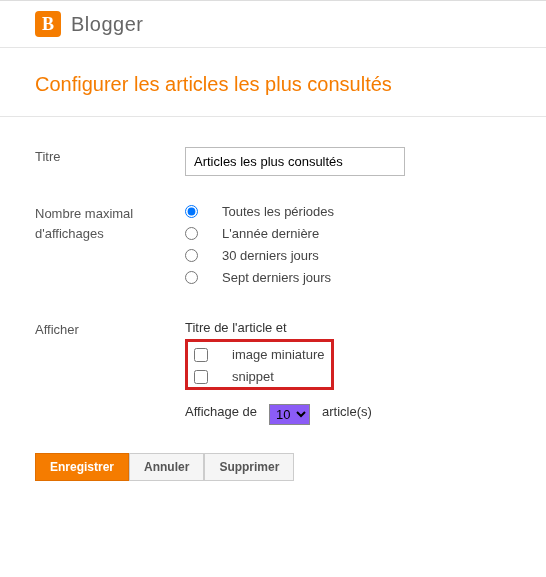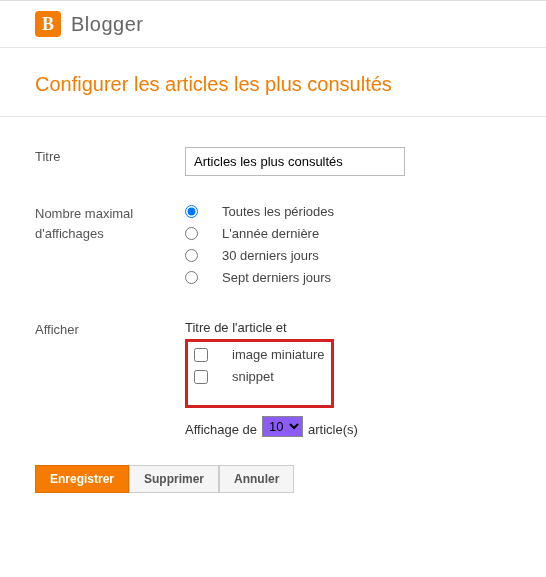--- a/index.html
+++ b/index.html
@@ -92,25 +92,25 @@
     border: 3px solid #d32020;
     padding: 5px 6px 3px;
     display: inline-block;
     margin-top: -2px;
   }
   .post-and {
     margin-bottom: 6px;
     color: #333;
   }
   .count-line {
-    margin-top: 8px;
+    margin-top: 14px;
     color: #333;
     display: flex;
-    align-items: flex-end;
-    gap: 5px;
+    align-items: flex-start;
+    gap: 12px;
   }
   select.count-select {
     padding: 1px 2px;
     font-size: 13px;
     border: 1px solid #888;
     background: #8b5cf6;
   }
   .button-row {
     margin-top: 25px;
     display: flex;
@@ -178,34 +178,34 @@
 
   <div class="form-row">
     <div class="form-label">Afficher</div>
     <div class="form-control">
       <div class="post-and">Titre de l'article et</div>
       <div class="highlight-box">
         <div class="check-line">
           <input type="checkbox" style="">
           <span>image miniature</span>
         </div>
-        <div class="check-line" style="margin-bottom:18px;">
+        <div class="check-line" style="margin-bottom:0;">
           <input type="checkbox" style="">
           <span>snippet</span>
         </div>
       </div>
       <div class="count-line">
         <span>Affichage de</span>
         <select class="count-select">
           <option>10</option>
         </select>
         <span>article(s)</span>
       </div>
     </div>
   </div>
 
   <div class="button-row">
     <button class="btn btn-primary">Enregistrer</button>
+    <button class="btn">Annuler</button>
     <button class="btn">Supprimer</button>
-    <button class="btn">Annuler</button>
   </div>
 
 </div>
 
 </body></html>

